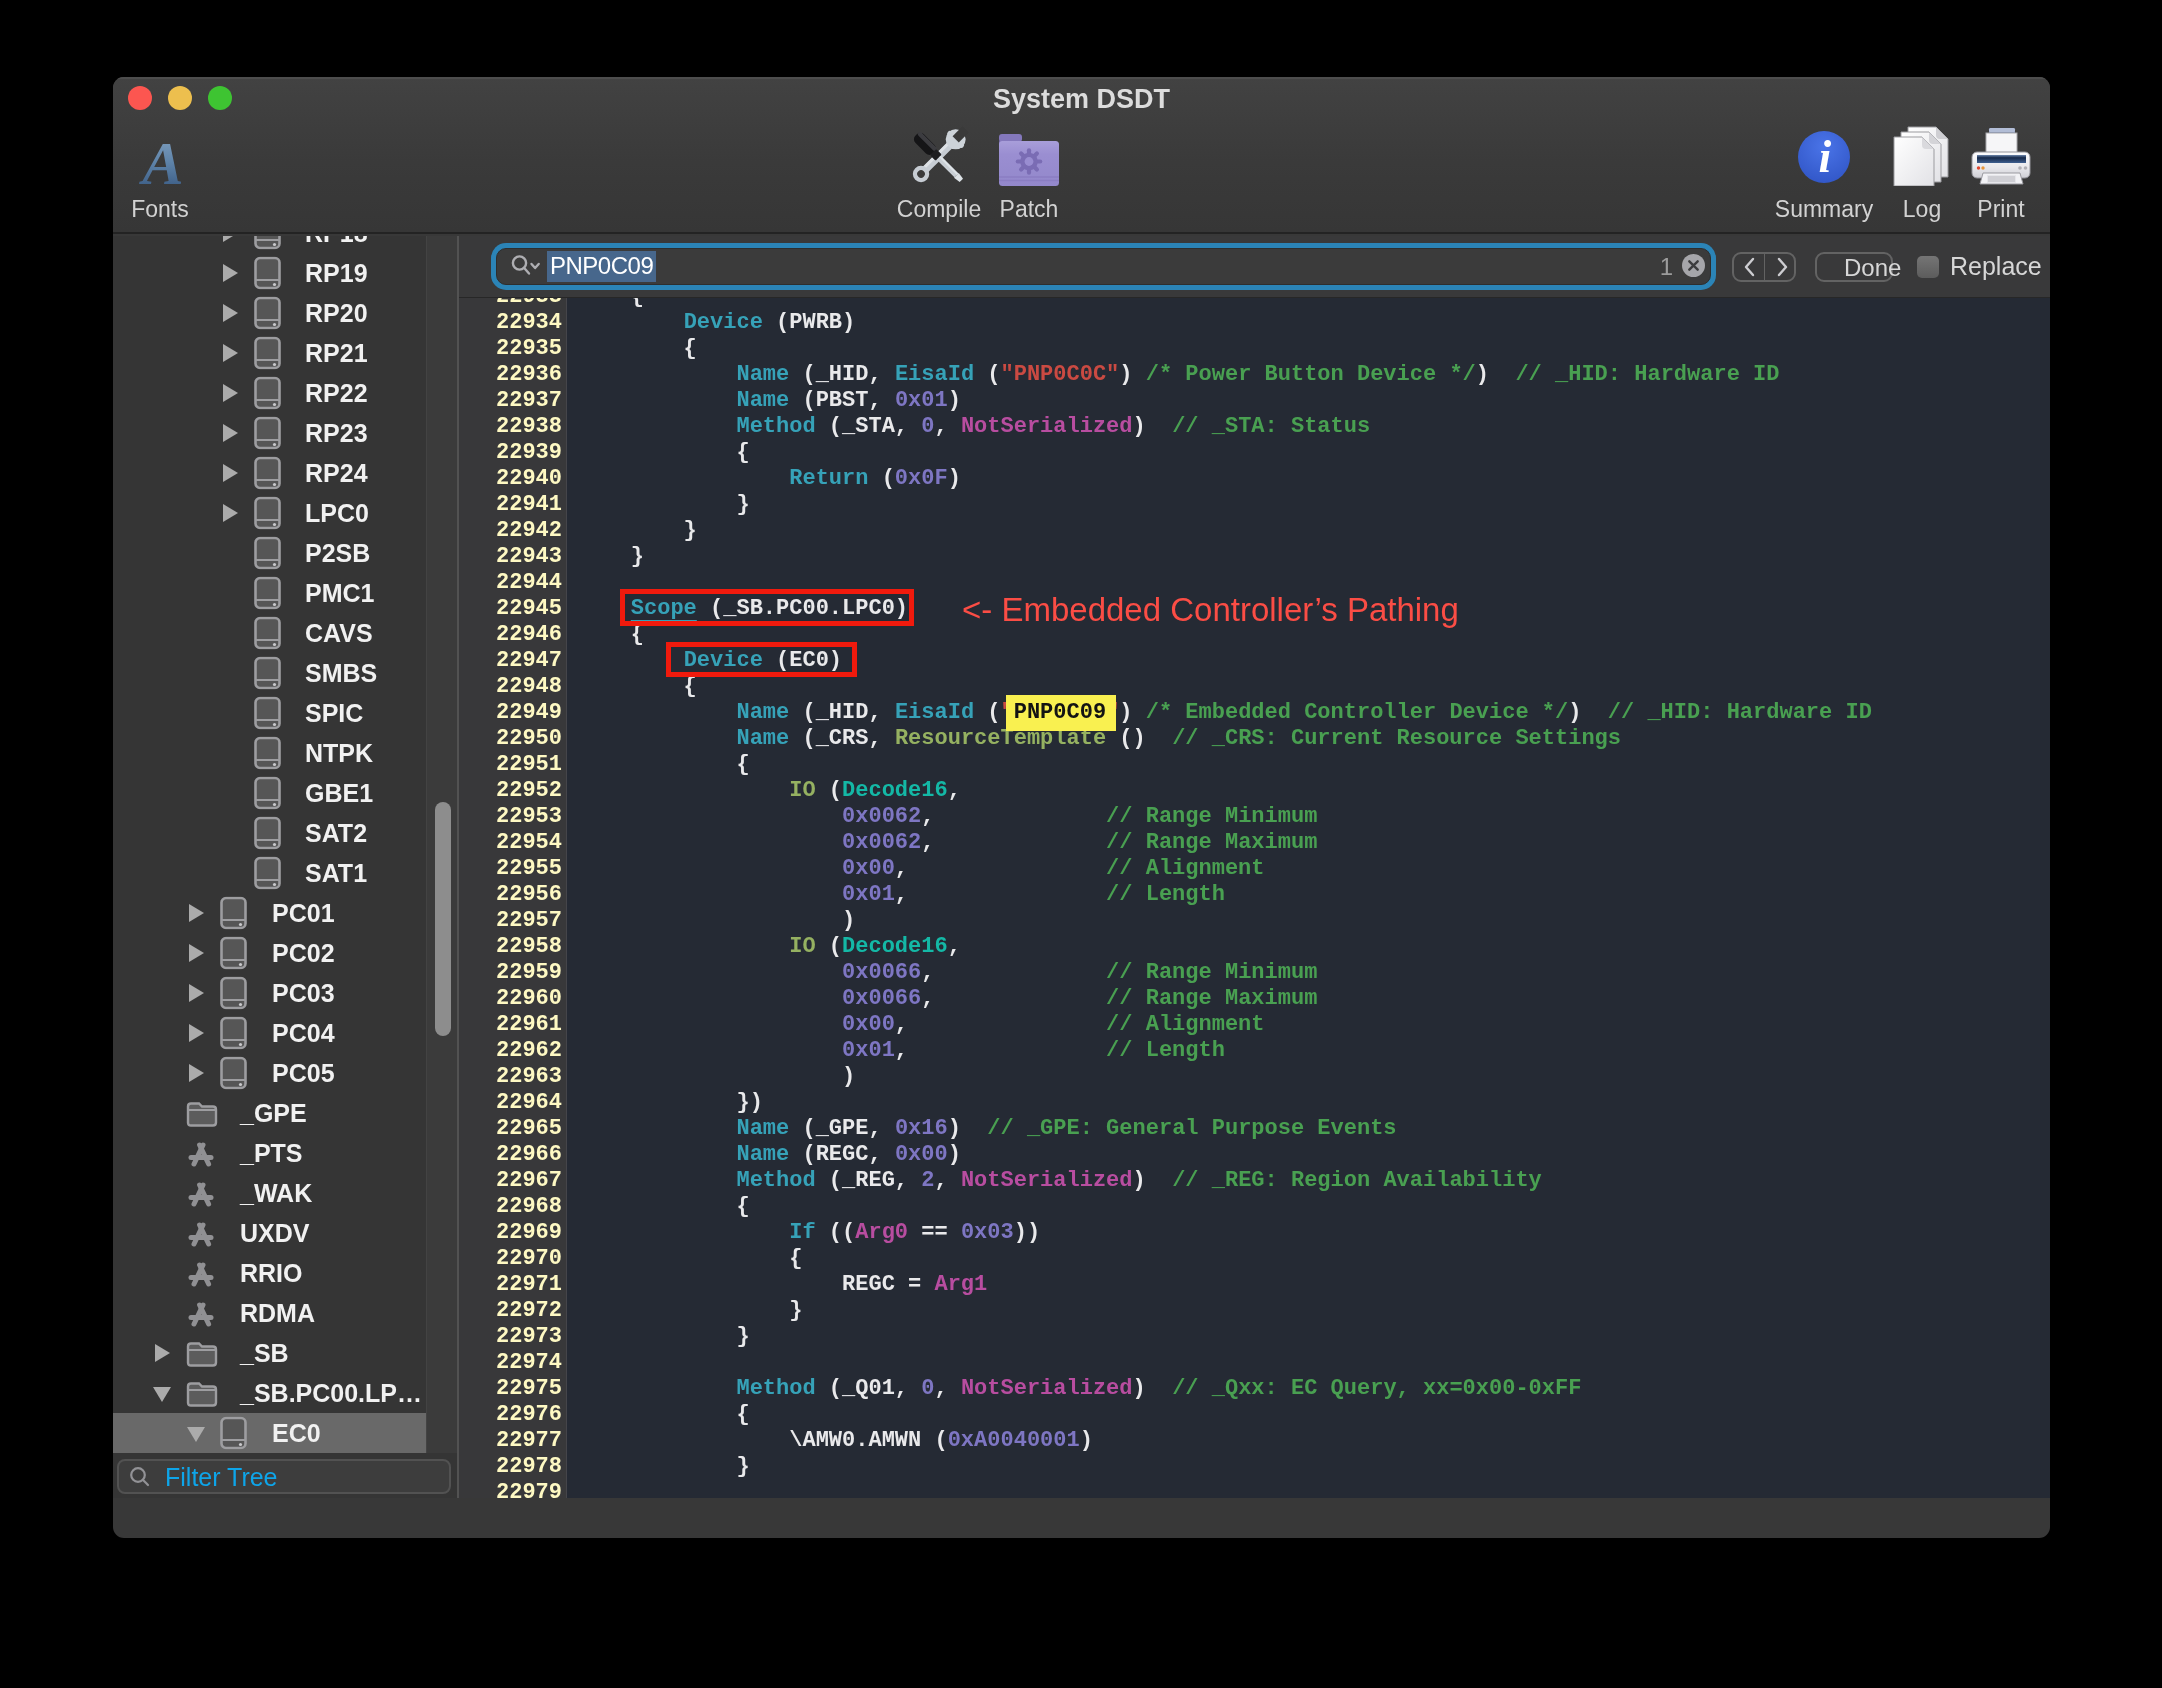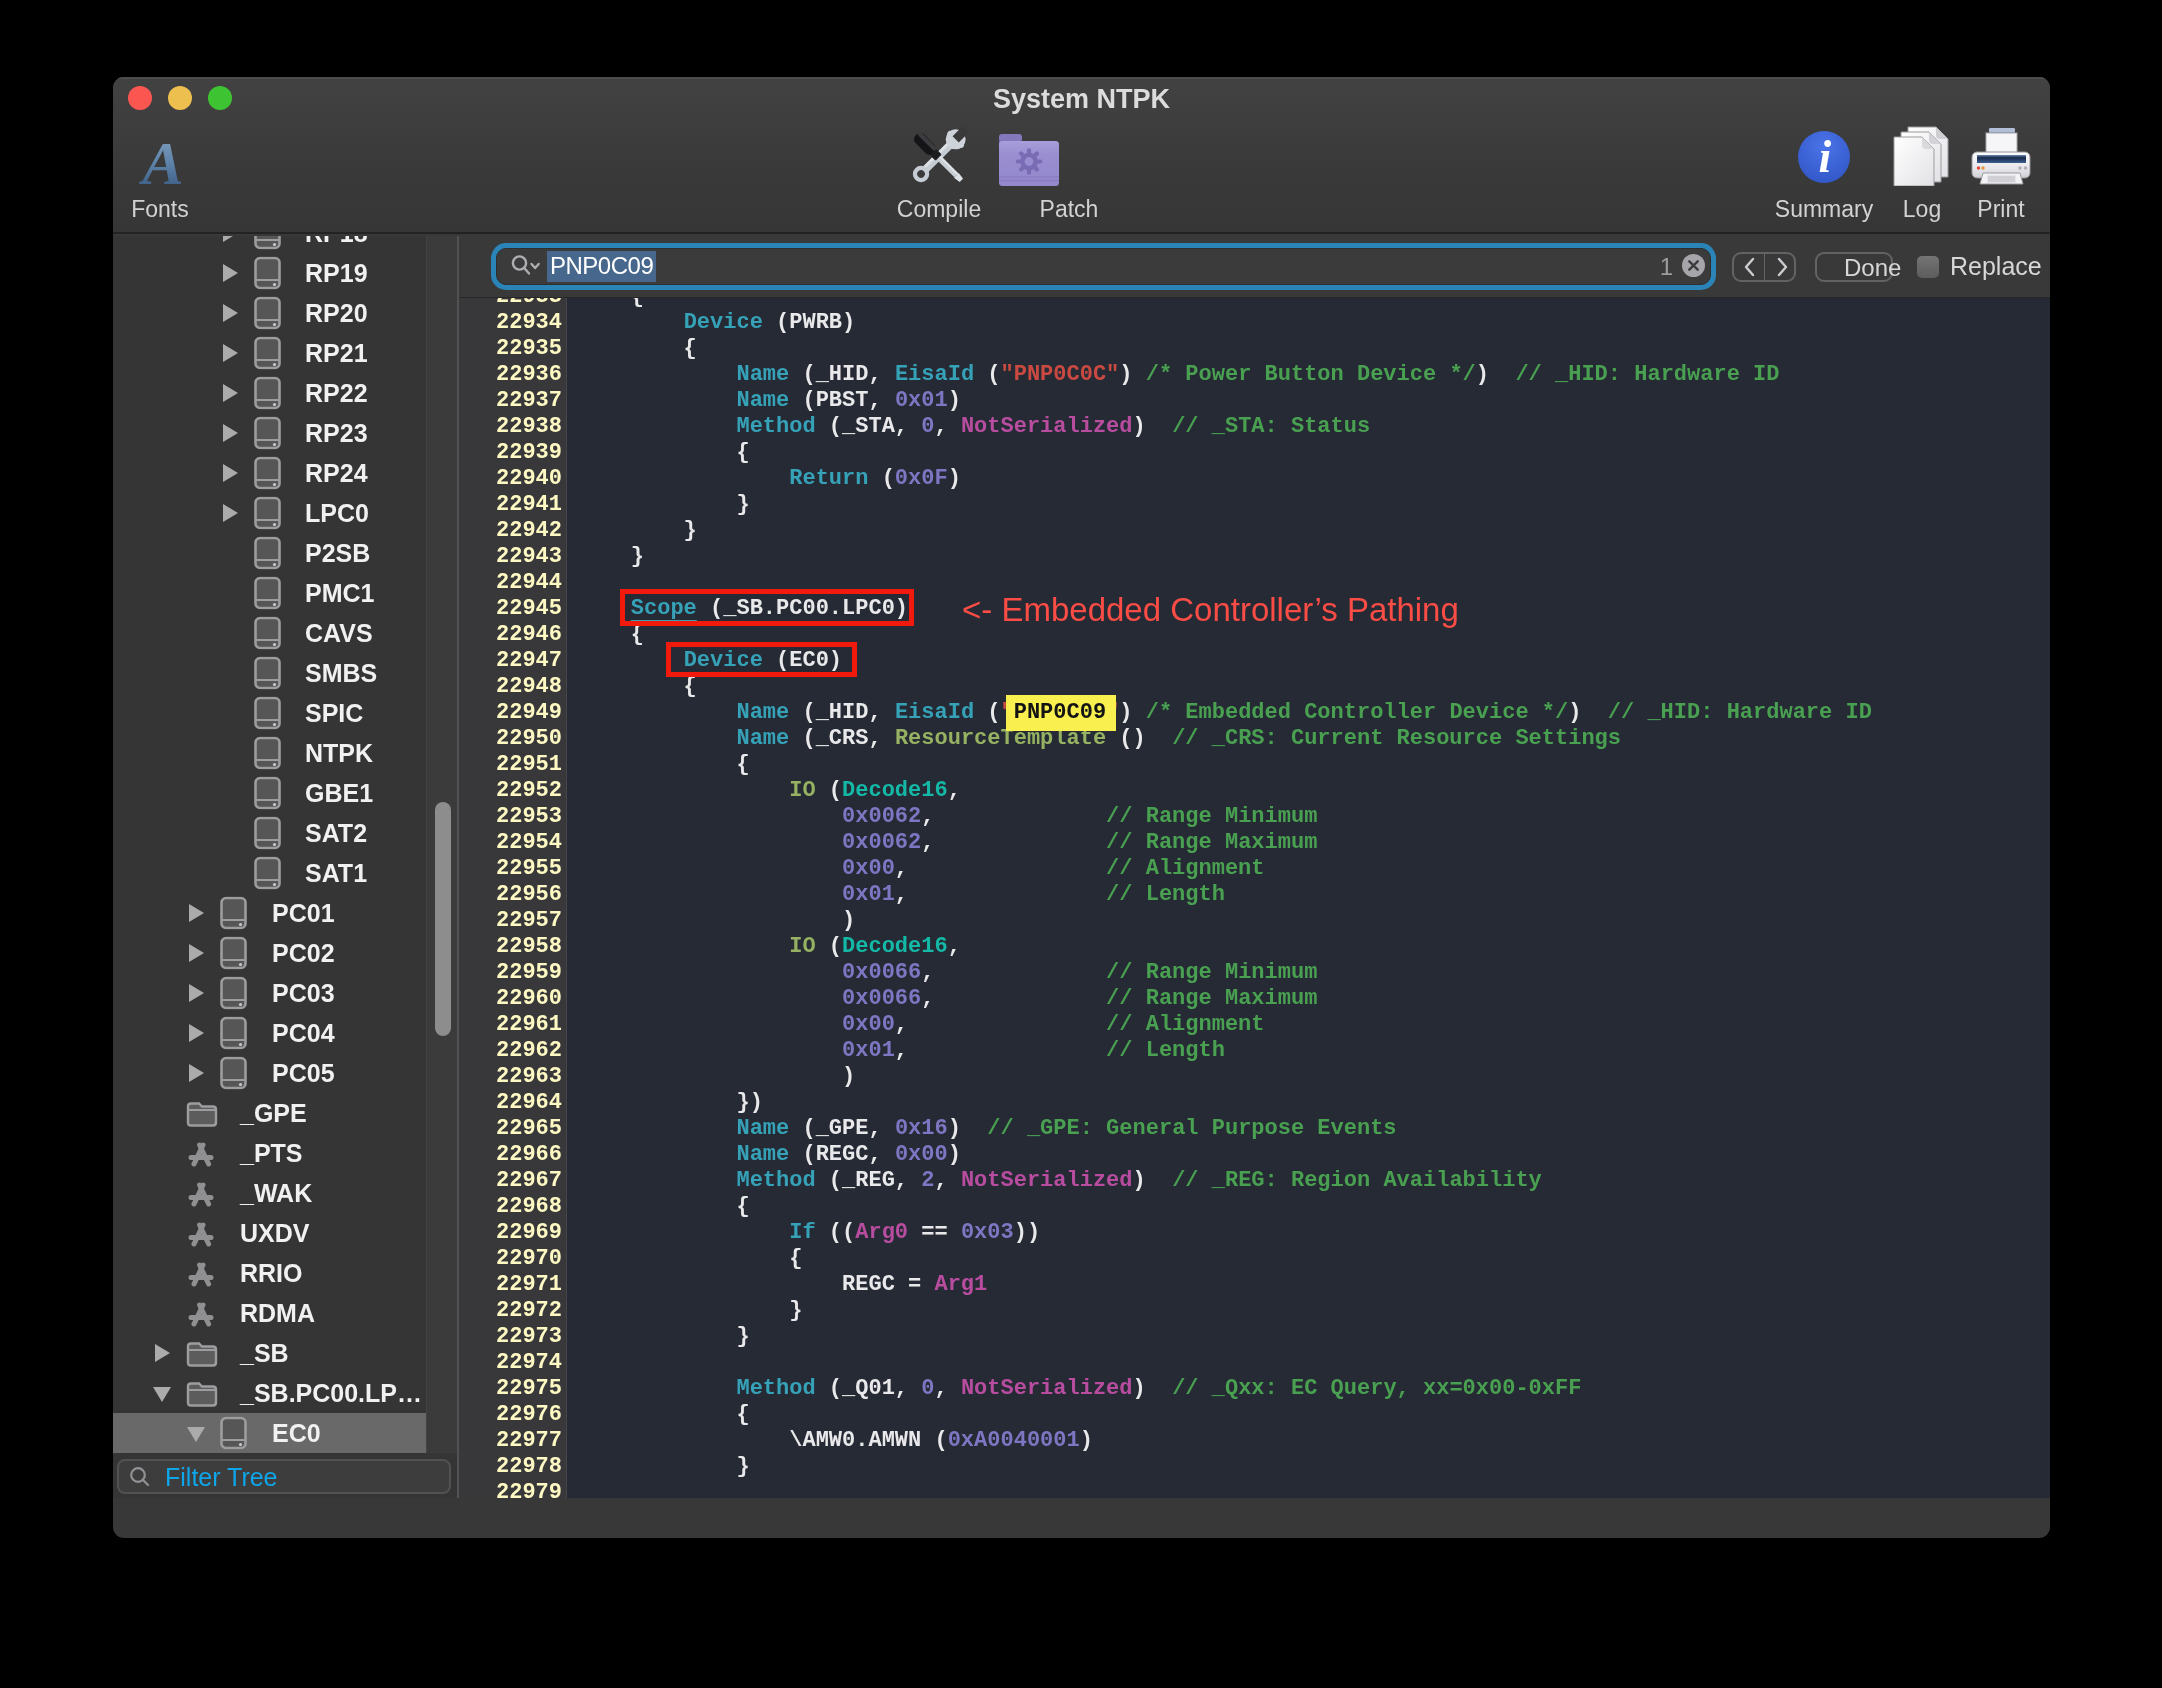--- a/index.html
+++ b/index.html
@@ -71,21 +71,21 @@
 #bottombar { position:absolute; left:0; top:1421px; width:100%; height:40px; background:#3b3b3b; border-top:2px solid #232323; }
 #crumbs { position:absolute; left:41px; top:7px; font-size:24px; color:#d5d5d5; }
 #crumbs .sep { color:#9a9a9a; font-size:17px; padding:0 9px; position:relative; top:-3px; }
 </style></head>
 <body>
 <div id="win">
   <div id="toolbar">
     <span class="tl" style="left:15px; background:#fc5650"></span>
     <span class="tl" style="left:55px; background:#edbf4e"></span>
     <span class="tl" style="left:95px; background:#3ec432"></span>
-    <div id="title">System NTPK</div>
+    <div id="title">System DSDT</div>
     <span class="ticon-w" style="left:50px; top:57px;"><svg width="56" height="58" viewBox="0 0 56 58">
 <defs>
             <linearGradient id="fa" x1="0" y1="0" x2="0" y2="1">
 <stop offset="0" stop-color="#87a6c4"></stop>
               <stop offset="0.5" stop-color="#5d82a8"></stop>
               <stop offset="1" stop-color="#31517a"></stop>
             </linearGradient>
           </defs>
 <text x="28" y="50" font-family="Liberation Serif, serif" font-size="62" font-style="italic" font-weight="bold" fill="url(#fa)" text-anchor="middle">A</text>
 </svg></span>
@@ -127,21 +127,21 @@
 <g stroke="#7a6cb4" stroke-width="4.2" stroke-linecap="round">
 <line x1="0" y1="-11.2" x2="0" y2="11.2"></line>
 <line x1="-11.2" y1="0" x2="11.2" y2="0"></line>
 <line x1="-7.9" y1="-7.9" x2="7.9" y2="7.9"></line>
 <line x1="7.9" y1="-7.9" x2="-7.9" y2="7.9"></line>
             </g>
 <circle r="8.8" fill="#7a6cb4"></circle>
 <circle r="4.4" fill="#998dd1"></circle>
 </g>
 </svg></span>
-    <span class="tlabel" style="left:916px;margin-left:40px;">Patch</span>
+    <span class="tlabel" style="left:916px;">Patch</span>
     <span class="ticon-w" style="left:1711px; top:53px;"><svg width="54" height="54" viewBox="0 0 54 54">
 <defs>
             <radialGradient id="ig" cx="0.5" cy="0.3" r="0.9">
 <stop offset="0" stop-color="#4a74e8"></stop>
               <stop offset="1" stop-color="#2c50c0"></stop>
             </radialGradient>
           </defs>
 <circle cx="27" cy="27" r="26" fill="url(#ig)"></circle>
 <text x="28" y="42" font-family="Liberation Serif, serif" font-size="46" font-style="italic" font-weight="bold" fill="#ffffff" text-anchor="middle">i</text>
 </svg></span>

